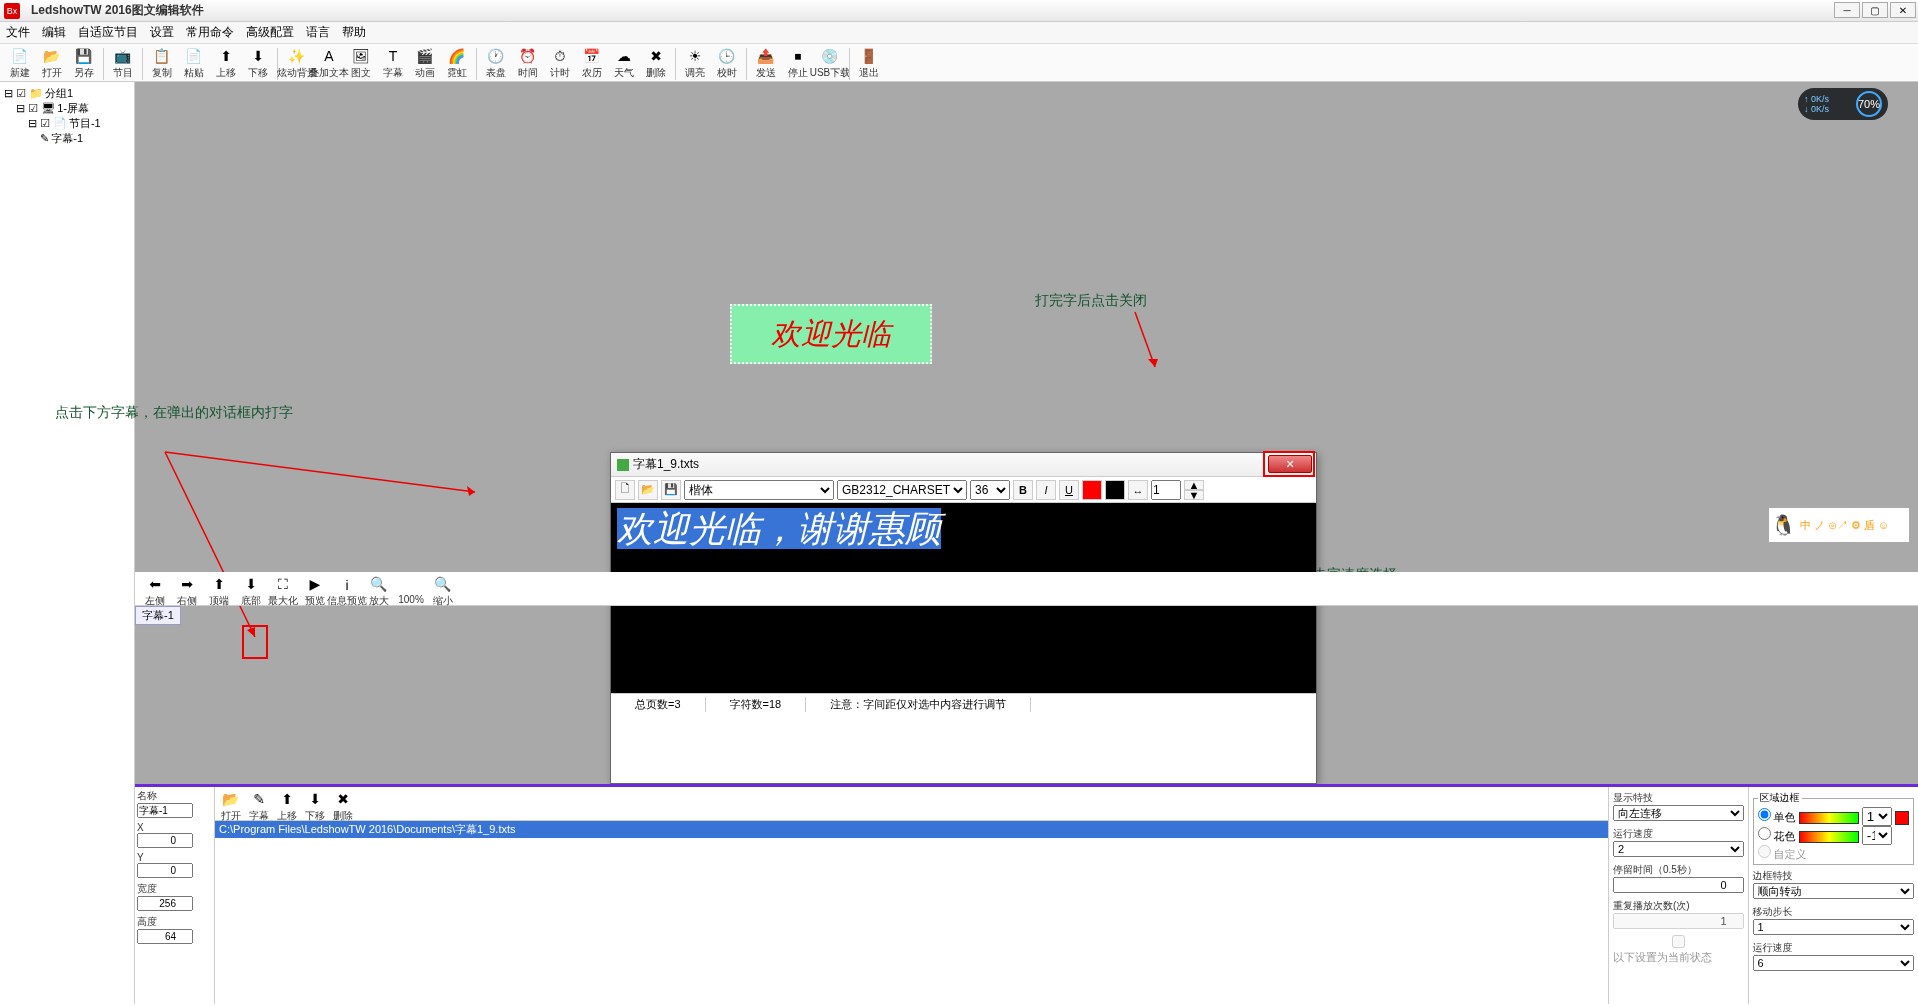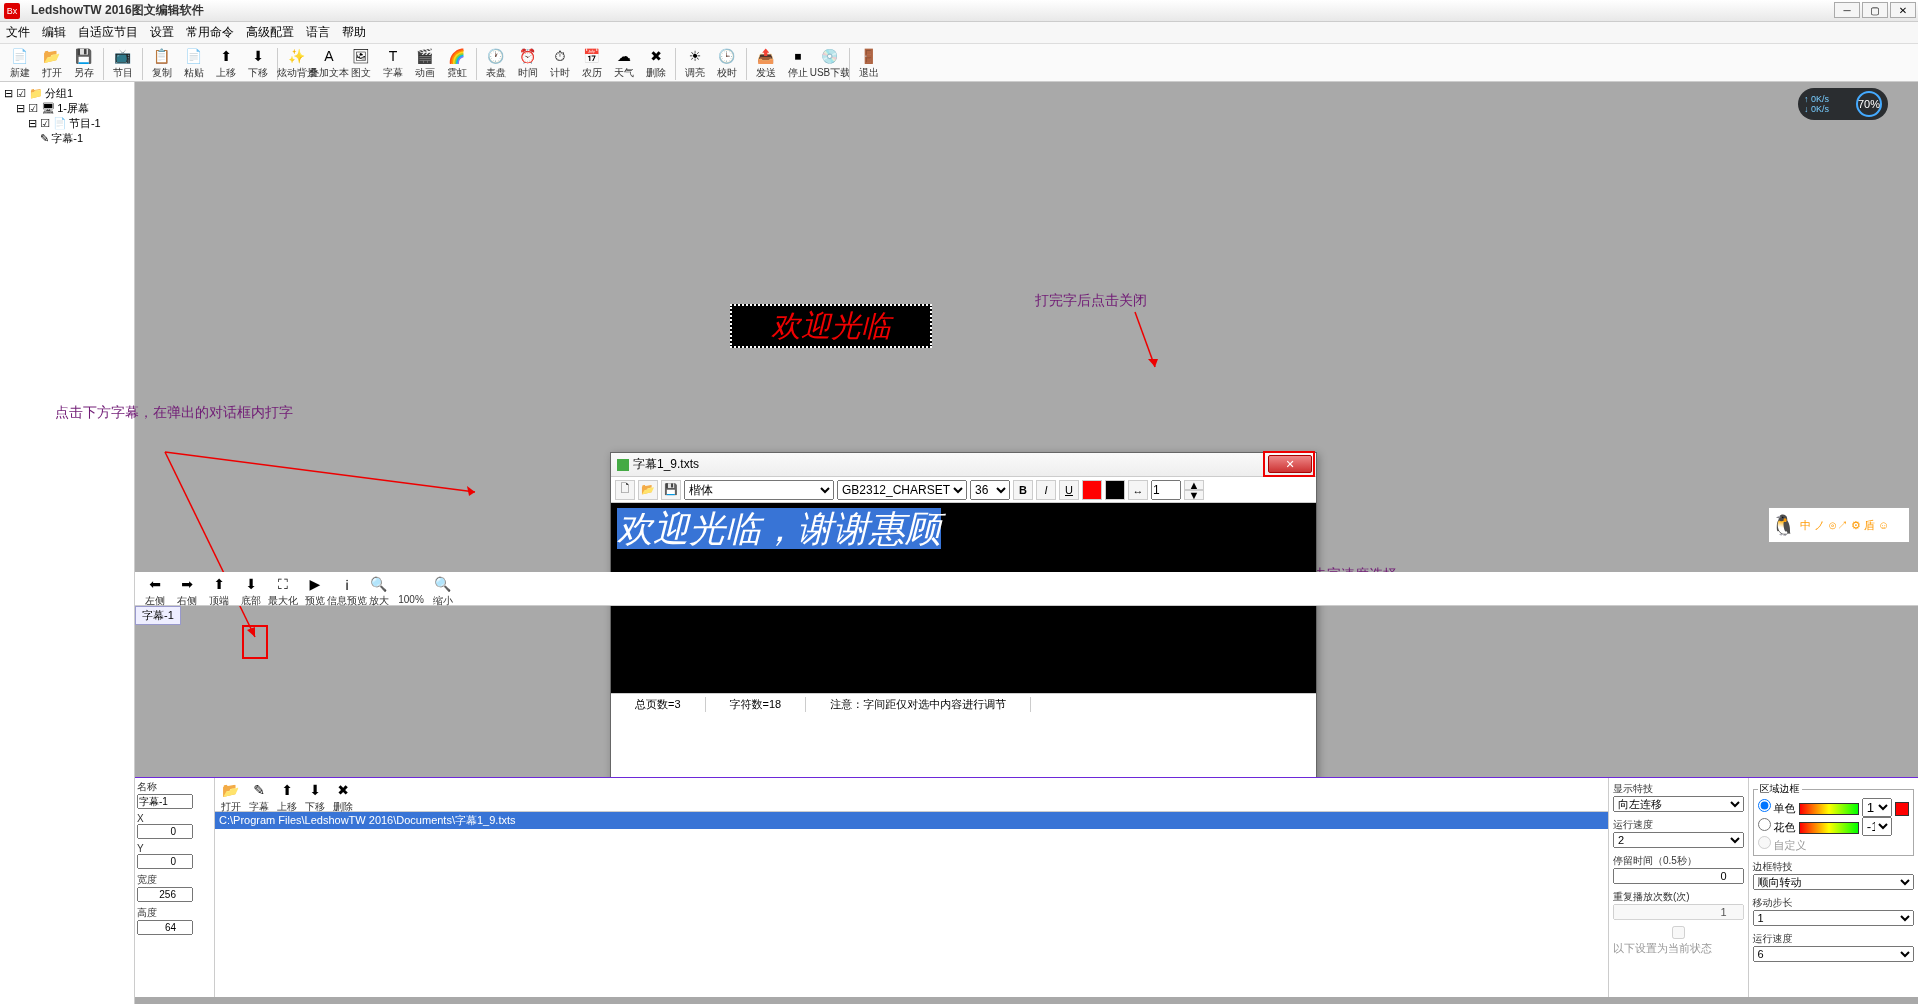--- a/index.html
+++ b/index.html
@@ -14,34 +14,34 @@
 .toolbar { height: 38px; display: flex; align-items: flex-start; padding: 2px 4px; gap: 0; border-bottom: 1px solid #ccc; background: #fafafa; font-size: 11px; }
 .tbtn { width: 30px; display: flex; flex-direction: column; align-items: center; cursor: pointer; margin: 0 1px; }
 .tbtn .ic { width: 20px; height: 20px; display: flex; align-items: center; justify-content: center; font-size: 14px; }
 .tbtn .lb { font-size: 10px; color: #333; white-space: nowrap; }
 .tsep { width: 1px; height: 32px; background: #ccc; margin: 2px 3px; }
 .main { position: relative; height: 922px; display: flex; }
 .tree { width: 135px; background: #fff; border-right: 1px solid #ccc; font-size: 11px; padding: 4px; }
 .tree-row { display: flex; align-items: center; gap: 2px; white-space: nowrap; }
 .tree .ind1 { padding-left: 12px; } .tree .ind2 { padding-left: 24px; } .tree .ind3 { padding-left: 36px; }
 .canvas { flex: 1; background: #a9a9a9; position: relative; }
-.led-preview { position: absolute; left: 595px; top: 222px; width: 202px; height: 44px; background: #000000; color: #e00; font-family: KaiTi, serif; font-style: italic; font-size: 30px; display: flex; align-items: center; justify-content: center; border: 2px dotted #fff; }
-.annotation { position: absolute; color: #701a75; font-size: 14px; }
+.led-preview { position: absolute; left: 595px; top: 222px; width: 202px; height: 60px; background: #86efac; color: #e00; font-family: KaiTi, serif; font-style: italic; font-size: 30px; display: flex; align-items: center; justify-content: center; border: 2px dotted #fff; }
+.annotation { position: absolute; color: #14532d; font-size: 14px; }
 .dialog { position: absolute; left: 475px; top: 370px; width: 707px; height: 332px; background: #fff; border: 1px solid #666; box-shadow: 2px 2px 8px rgba(0,0,0,0.3); }
 .dlg-title { height: 24px; background: linear-gradient(#fafafa,#eee); border-bottom: 1px solid #ccc; display: flex; align-items: center; padding: 0 6px; font-size: 12px; position: relative; }
 .dlg-close { position: absolute; right: 4px; top: 2px; width: 44px; height: 18px; background: linear-gradient(#e88,#c33); border: 1px solid #a00; color: #fff; font-size: 11px; display: flex; align-items: center; justify-content: center; cursor: pointer; border-radius: 2px; }
 .dlg-close-highlight { position: absolute; right: 1px; top: -2px; width: 52px; height: 26px; border: 2px solid #e00; pointer-events: none; }
 .dlg-tools { height: 26px; border-bottom: 1px solid #ccc; display: flex; align-items: center; padding: 0 4px; gap: 3px; font-size: 11px; }
 .dlg-tools select, .dlg-tools input { font-size: 12px; height: 20px; }
 .dlg-tools .ibtn { width: 20px; height: 20px; border: 1px solid #ccc; background: #f5f5f5; display: flex; align-items: center; justify-content: center; cursor: pointer; font-size: 11px; }
 .dlg-edit { height: 190px; background: #000; color: #fff; font-family: KaiTi, serif; font-style: italic; font-size: 36px; padding: 2px 6px; overflow: hidden; }
 .dlg-edit .sel { background: #3874d6; display: inline; }
 .dlg-status { height: 22px; border-top: 1px solid #ccc; display: flex; align-items: center; font-size: 11px; }
 .dlg-status span { padding: 0 24px; border-right: 1px solid #ccc; }
-.bottom-panels { position: absolute; left: 135px; bottom: 7px; right: 0; height: 220px; background: #fff; border-top: 1px solid #6d28d9; display: flex; }
+.bottom-panels { position: absolute; left: 135px; bottom: 0; right: 0; height: 220px; background: #fff; border-top: 3px solid #6d28d9; display: flex; }
 .zoom-bar { height: 34px; border-bottom: 1px solid #ccc; display: flex; align-items: flex-start; padding: 2px 4px; font-size: 10px; gap: 0; }
 .left-col { width: 80px; border-right: 1px solid #ccc; font-size: 10px; padding: 2px; }
 .left-col .row { margin-bottom: 4px; }
 .left-col input { width: 56px; font-size: 10px; }
 .mid-col { flex: 1; display: flex; flex-direction: column; }
 .mid-toolbar { height: 34px; display: flex; align-items: flex-start; padding: 2px; font-size: 10px; gap: 0; border-bottom: 1px solid #ccc; }
 .mid-toolbar .tbtn { width: 26px; }
 .highlight-box { border: 2px solid #e00; position: absolute; }
 .filelist { flex: 1; background: #fff; font-size: 11px; }
 .filelist .sel-row { background: #3874d6; color: #fff; padding: 1px 4px; }

